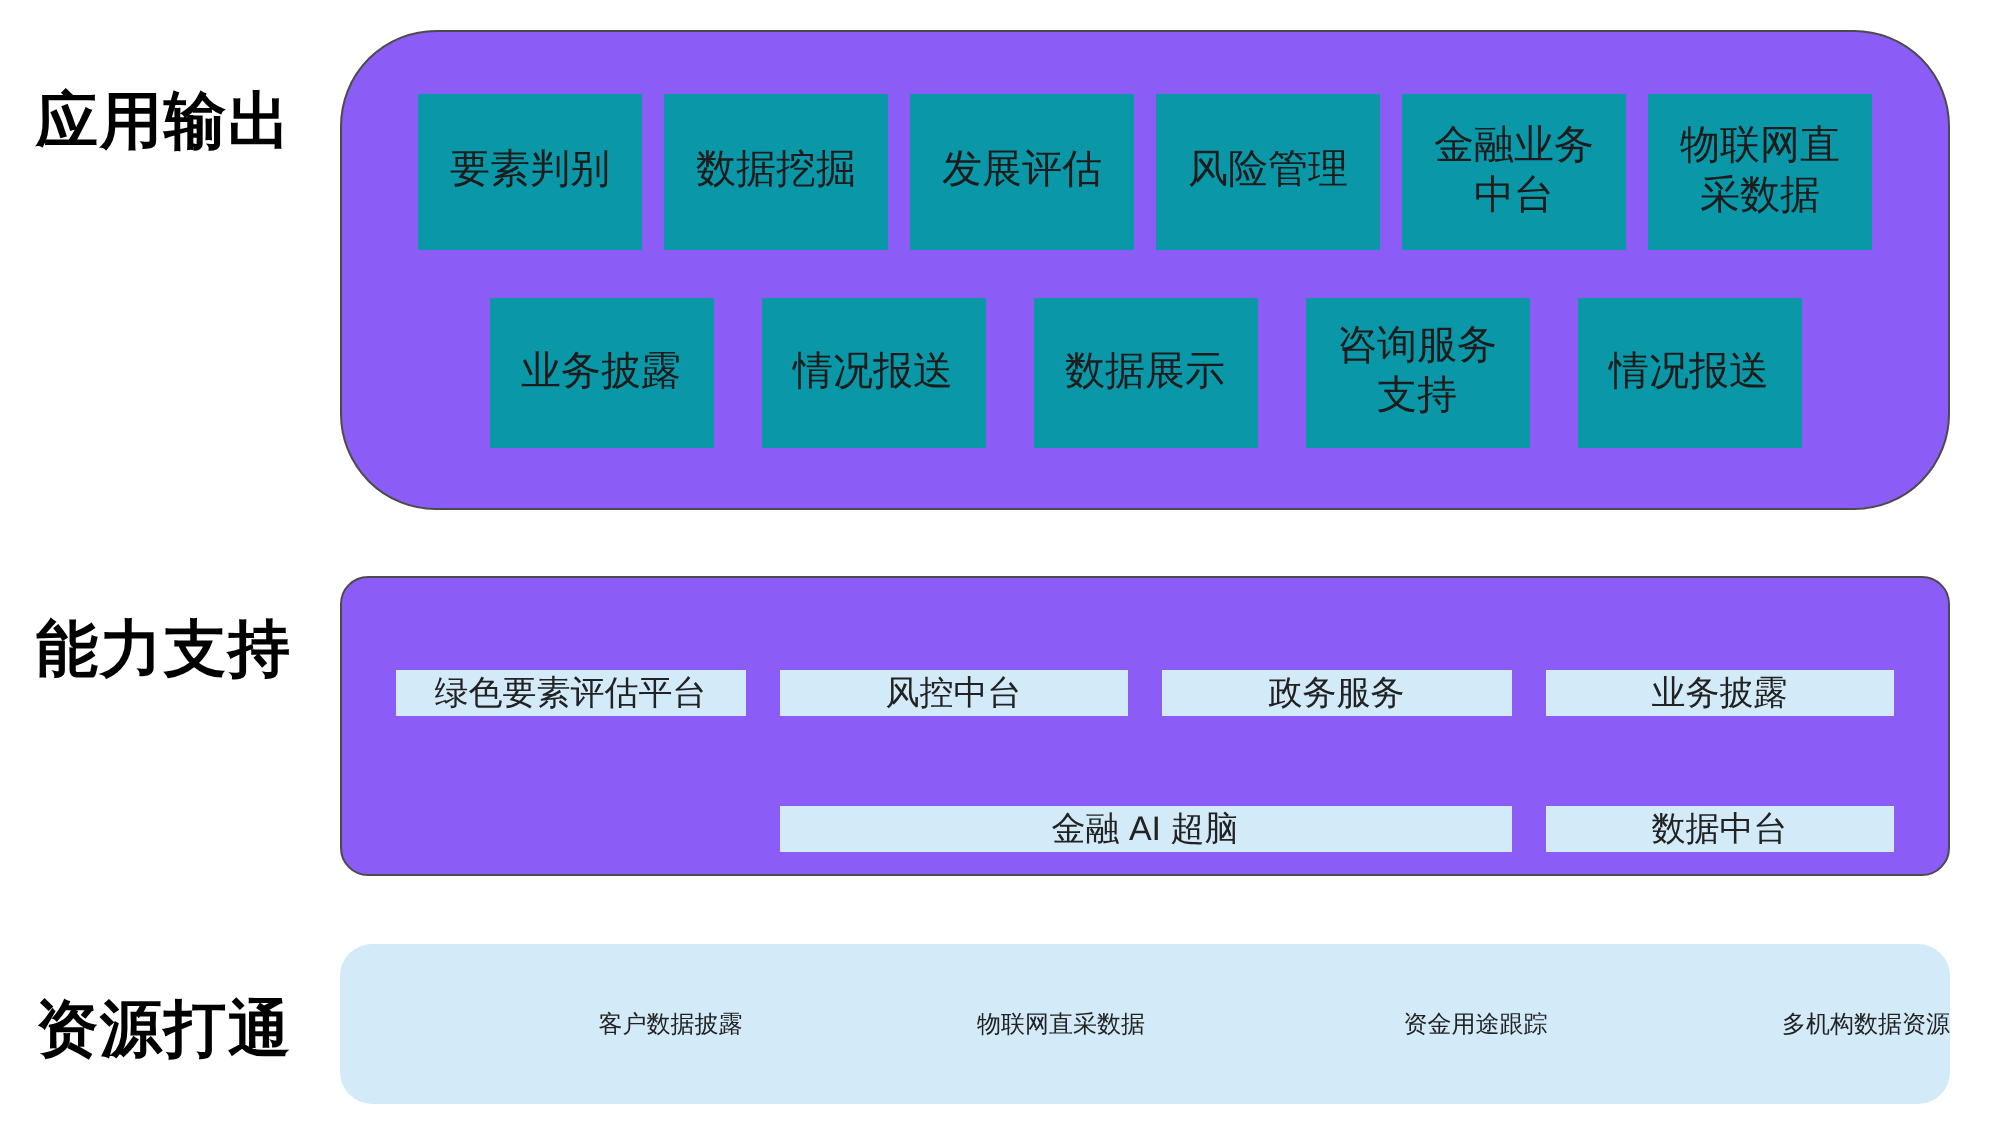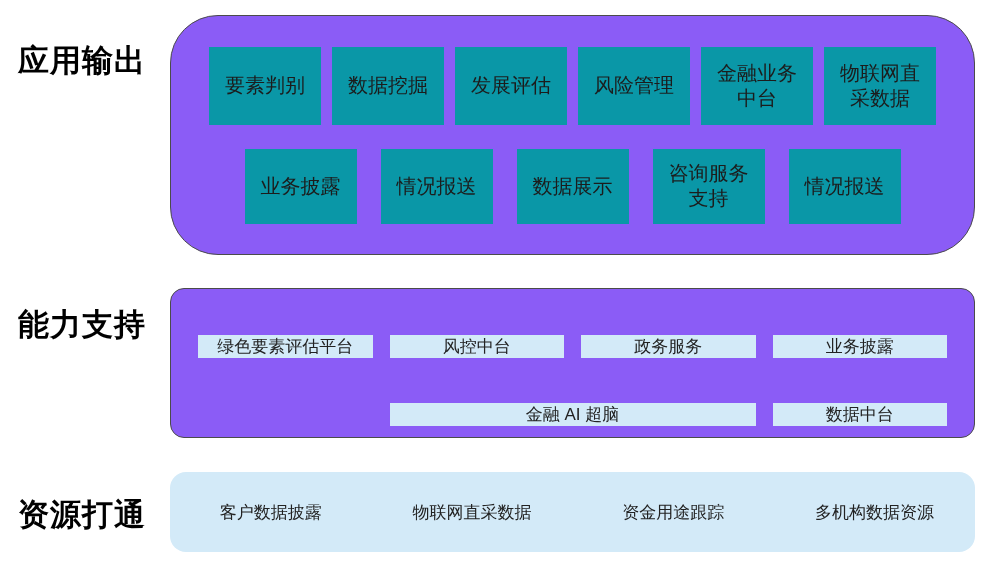--- a/index.html
+++ b/index.html
@@ -94,22 +94,22 @@
     top: 472px;
     width: 805px;
     height: 80px;
     background: #d3eaf8;
     border-radius: 16px;
     display: flex;
     align-items: center;
   }
   .band-item {
     flex: 1;
-    text-align: center;
-    font-size: 17px;
+    text-align: right;
+    font-size: 12px;
     color: #222222;
     white-space: nowrap;
   }
 </style>
 </head>
 <body>
 
 <div class="canvas">
 
   <div class="section-label label-1">应用输出</div>

